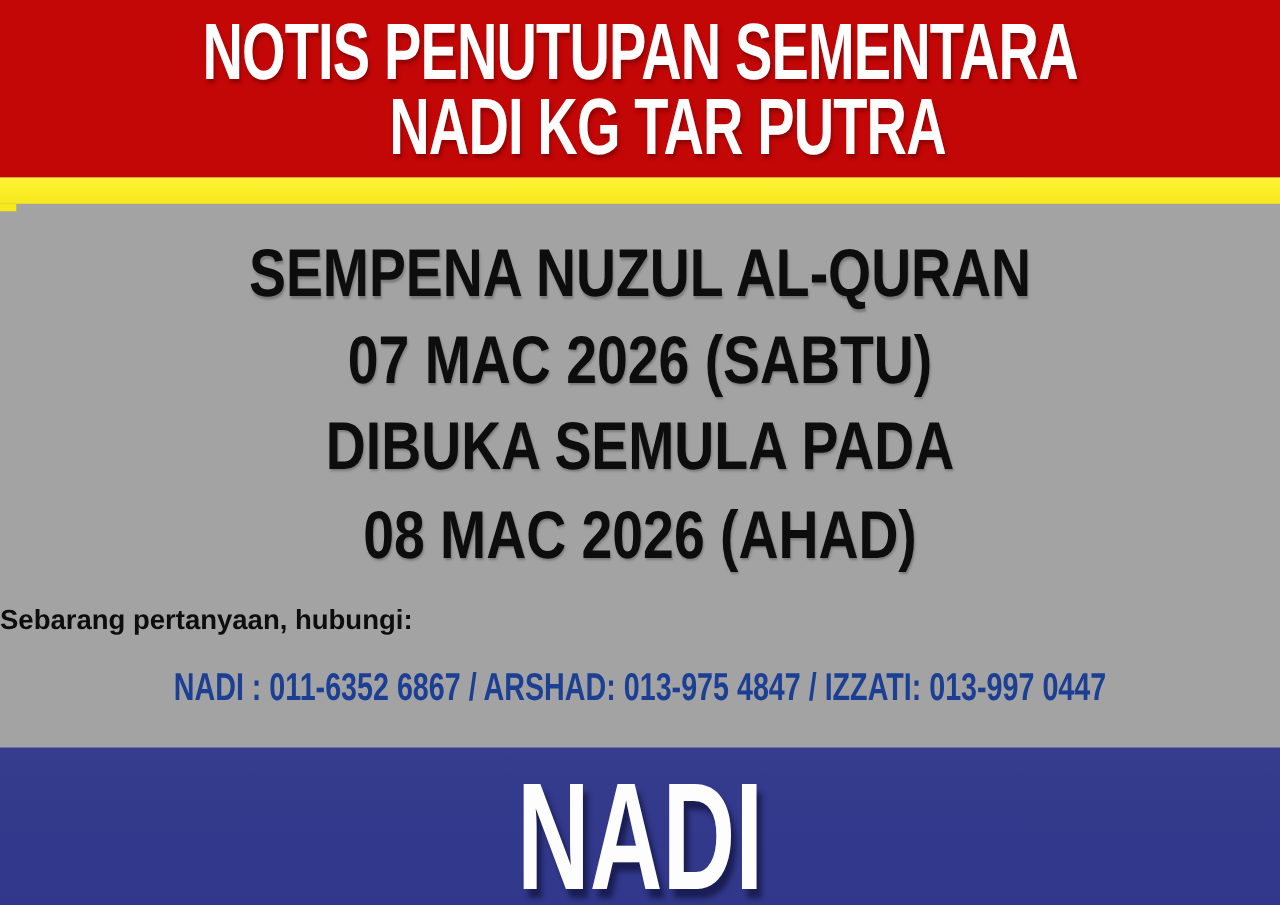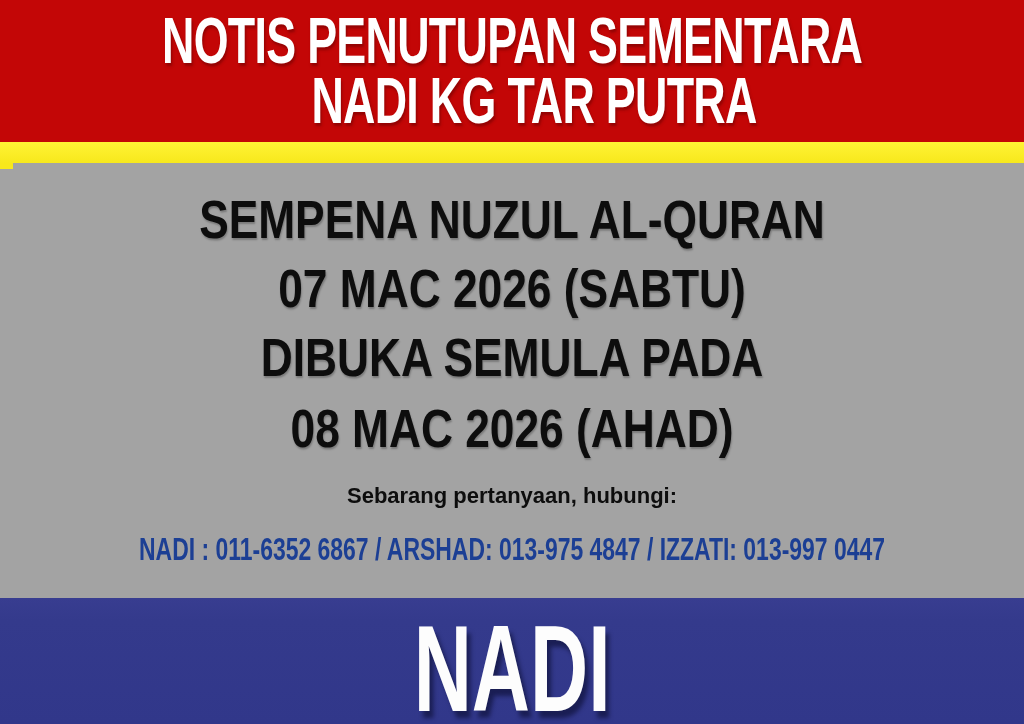--- a/index.html
+++ b/index.html
@@ -73,21 +73,21 @@
   }
   .line-1 { top: 190px; }
   .line-2 { top: 259px; }
   .line-3 { top: 328px; }
   .line-4 { top: 399px; }
 
   .contact-intro {
     position: absolute;
     left: 0; top: 483px;
     width: 1024px;
-    text-align: center;
+    text-align: left;
     color: #0d0d0d;
     font-weight: 700;
     font-size: 22px;
     line-height: 26px;
   }
   .contact-line {
     position: absolute;
     left: 0; top: 532px;
     width: 1024px;
     text-align: center;

